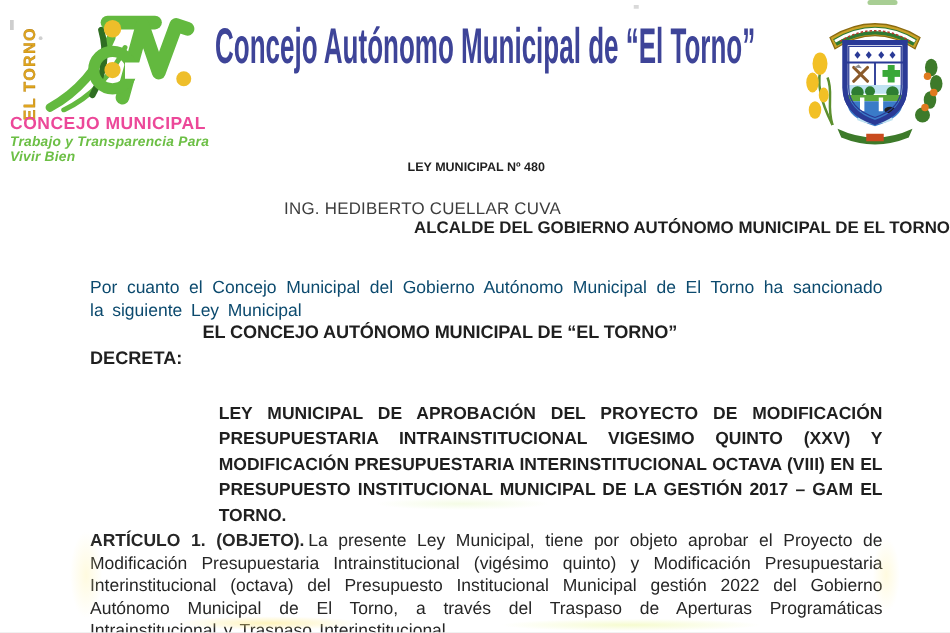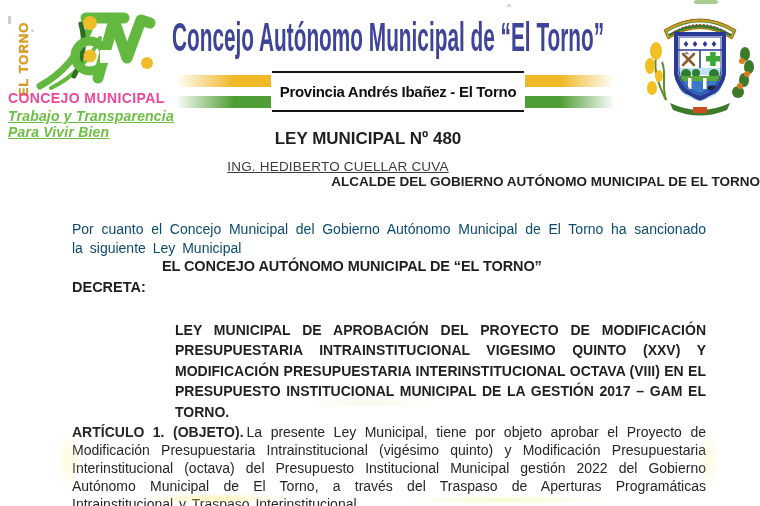--- a/index.html
+++ b/index.html
@@ -14,21 +14,21 @@
     transform:rotate(-90deg);font-weight:bold;font-size:13px;letter-spacing:1px;
     color:#e0a51e;-webkit-text-stroke:.3px #b07c10;
   }
   .logo-monogram{position:absolute;left:28px;top:2px;}
   .logo-name{
     position:absolute;left:2px;top:84px;width:164px;font-weight:bold;font-size:14px;
     color:#ec4899;letter-spacing:.4px;
   }
   .logo-tagline{
     position:absolute;left:2px;top:102px;width:166px;font-style:italic;font-weight:bold;
-    font-size:14px;color:#6cbf45;letter-spacing:.2px;text-decoration:underline;
+    font-size:11px;color:#6cbf45;letter-spacing:.2px;
   }
   
   .page-title{
     position:absolute;left:172px;top:15px;margin:0;font-weight:bold;font-size:40px;
     color:#3e4498;white-space:nowrap;transform:scaleX(.52);transform-origin:left top;
     letter-spacing:0;
   }
   
   .banner{position:absolute;left:175px;top:71px;width:440px;height:39px;}
   .bar{position:absolute;height:12px;}
@@ -37,22 +37,22 @@
   .bar-yellow-right{left:350px;top:4px;width:88px;background:linear-gradient(to left,rgba(239,184,39,.03),#efb827 60%);}
   .bar-green-right {left:350px;top:25px;width:88px;background:linear-gradient(to left,rgba(79,158,53,.03),#4f9e35 60%);}
   .banner-center{
     position:absolute;left:97px;top:0;width:252px;height:37px;
     border-top:2px solid #151515;border-bottom:2px solid #151515;
     display:flex;align-items:center;justify-content:center;
     font-weight:bold;font-size:15px;letter-spacing:-.3px;white-space:nowrap;color:#101010;
   }
   .coat-of-arms{position:absolute;left:642px;top:4px;}
   
-  .law-number{position:absolute;left:0;top:129px;width:736px;text-align:center;font-weight:bold;font-size:17px;}
-  .author-name{position:absolute;left:0;top:159px;width:676px;text-align:center;font-size:13.5px;color:#3d3d3d;letter-spacing:.2px;text-decoration:underline;}
+  .law-number{position:absolute;left:0;top:129px;width:736px;text-align:center;font-weight:bold;font-size:10px;padding-left:13px;}
+  .author-name{position:absolute;left:0;top:159px;width:676px;text-align:center;font-size:13.5px;color:#3d3d3d;letter-spacing:.2px;}
   .author-title{position:absolute;left:0;top:174px;width:760px;text-align:right;font-weight:bold;font-size:13.5px;}
   .preamble{position:absolute;left:72px;top:206px;width:634px;font-size:14px;line-height:19px;text-align:justify;word-spacing:3px;color:#0c4a6e;}
   .council-heading{position:absolute;left:162px;top:258px;font-weight:bold;font-size:14.5px;letter-spacing:-.1px;}
   .decree-label{position:absolute;left:72px;top:279px;font-weight:bold;font-size:14.5px;}
   .law-title{position:absolute;left:175px;top:306px;width:531px;font-weight:bold;font-size:14px;line-height:20.4px;text-align:justify;}
   .article{position:absolute;left:72px;top:409px;width:634px;font-size:14px;line-height:18px;text-align:justify;word-spacing:2px;color:#262626;}
   .article-label{font-weight:bold;margin-right:3px;}
   
   .artifact{position:absolute;pointer-events:none;}
   .mark-top-right{left:694px;top:0;width:24px;height:4px;background:#7ab35a;opacity:.65;border-radius:2px;}
@@ -85,27 +85,20 @@
       <circle cx="56" cy="48" r="6.5" fill="#eebe2a"></circle>
       <circle cx="56" cy="15" r="7" fill="#eebe2a"></circle>
       <circle cx="113" cy="55" r="6" fill="#eebe2a"></circle>
     </svg>
     <div class="logo-name">CONCEJO MUNICIPAL</div>
     <div class="logo-tagline">Trabajo y Transparencia Para Vivir Bien</div>
   </div>
 
   <h1 class="page-title">Concejo Autónomo Municipal de “El Torno”</h1>
 
-  <div class="banner">
-    <div class="bar bar-yellow-left"></div>
-    <div class="bar bar-green-left"></div>
-    <div class="banner-center">Provincia Andrés Ibañez - El Torno</div>
-    <div class="bar bar-yellow-right"></div>
-    <div class="bar bar-green-right"></div>
-  </div>
 
   <svg class="coat-of-arms" width="116" height="114" viewBox="0 0 116 114">
 
     <g stroke="#5c8f2e" stroke-width="2" fill="none">
       <path d="M24,96 C15,78 10,62 16,46"></path>
       <path d="M24,96 C19,80 25,70 20,58"></path>
     </g>
     <g fill="#f2c025">
       <ellipse cx="14" cy="47" rx="6" ry="9"></ellipse>
       <ellipse cx="8" cy="62" rx="5" ry="8"></ellipse>

